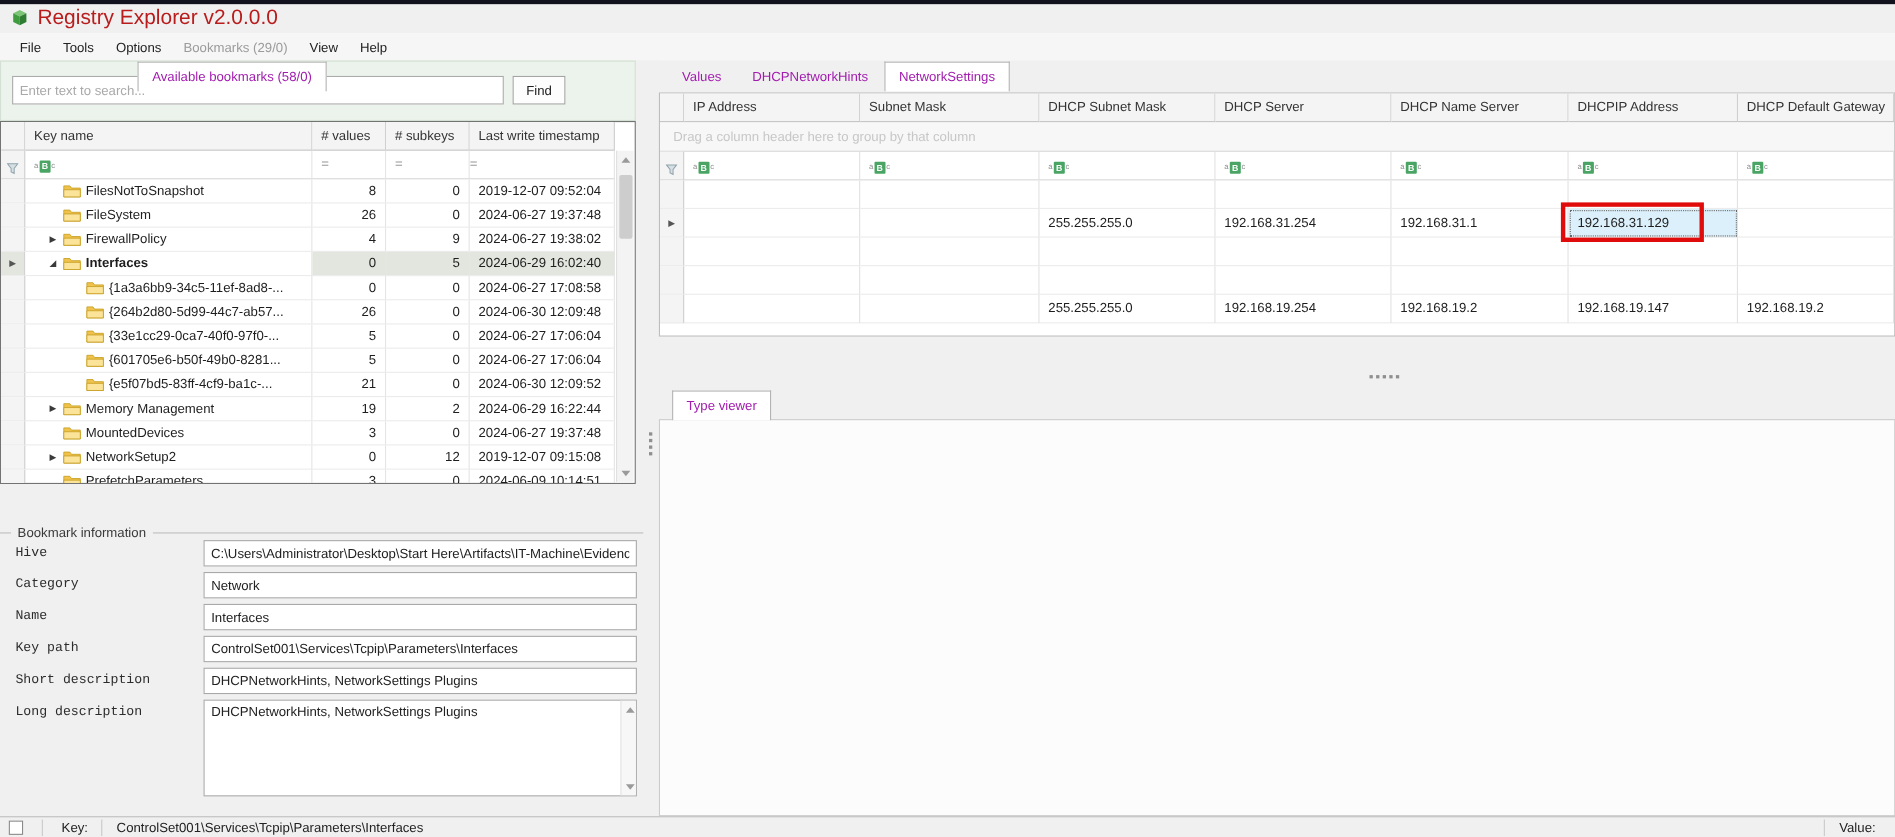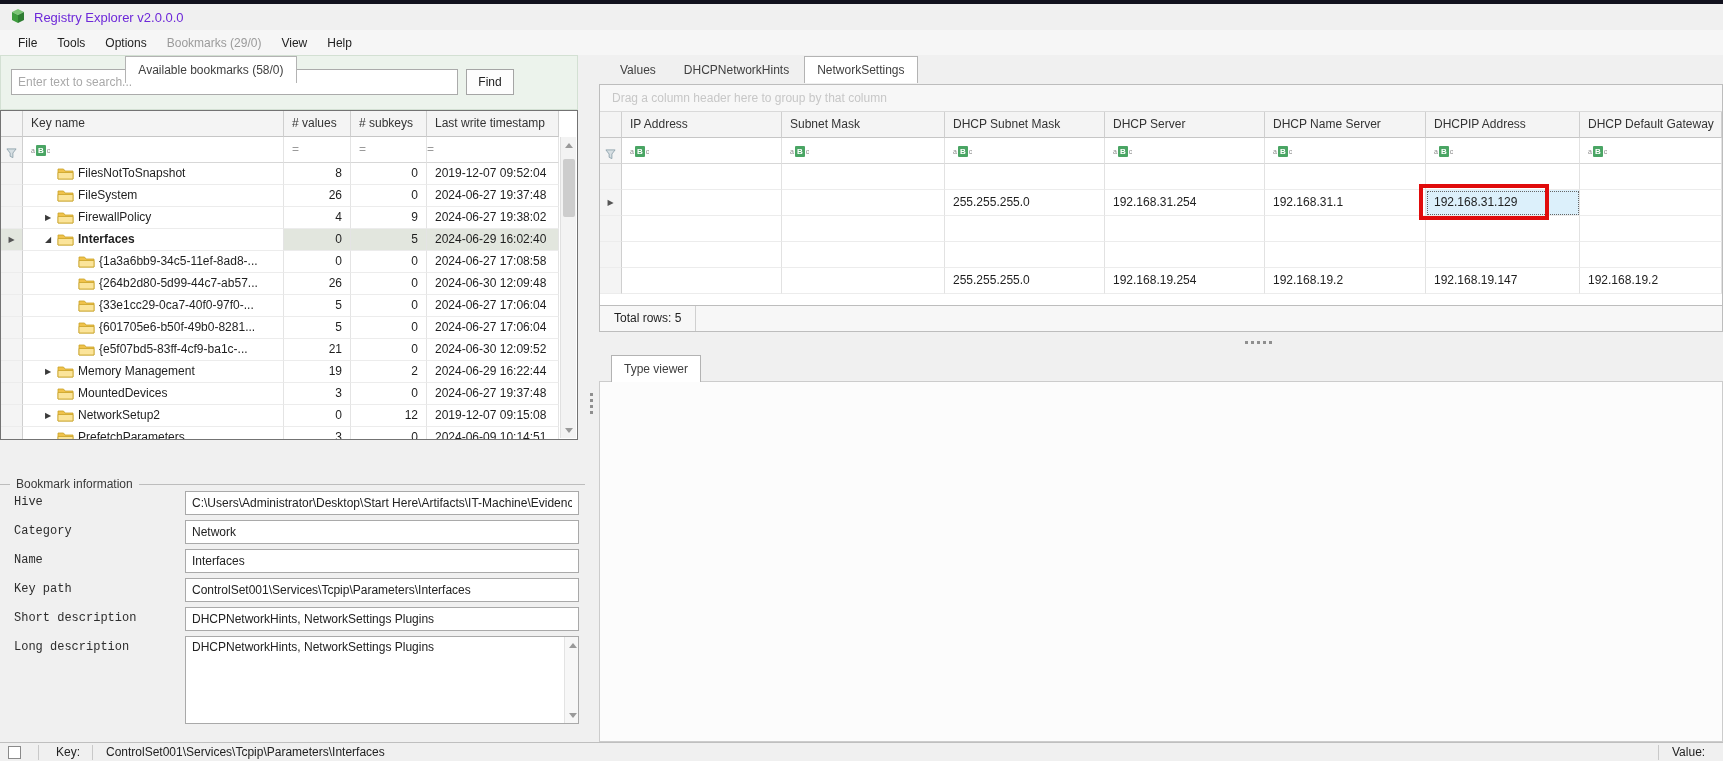--- a/index.html
+++ b/index.html
@@ -2,28 +2,28 @@
 <html><head>
 <meta charset="utf-8">
 <style>
   * { box-sizing: border-box; margin: 0; padding: 0; }
   html,body { width:1723px; height:761px; overflow:hidden; }
   body { font-family:"Liberation Sans", sans-serif; font-size:12px; color:#1e1e1e; background:#f0f0f0; position:relative; }
 
   
   #top-strip { position:absolute; left:0; top:0; width:100%; height:4px; background:#12121e; }
   #title-bar { position:absolute; left:0; top:4px; width:100%; height:26px; background:#f0f0f0; display:flex; align-items:center; padding-left:10px; gap:8px; }
-  #title-bar .title { font-size:13px; color:#6d28d9; }
+  #title-bar .title { font-size:19px; color:#b91c1c; }
   #menu-bar { position:absolute; left:0; top:30px; width:100%; height:25px; background:#f6f6f6; display:flex; align-items:center; padding-left:8px; }
   .menu-item { padding:3px 10px; color:#222; cursor:default; }
   .menu-item.disabled { color:#9b9b9b; }
 
   
   .tabstrip { display:flex; align-items:flex-end; height:28px; padding-left:4px; }
-  .tab { padding:5px 12px 6px; margin-right:2px; color:#404040; border:1px solid transparent; border-bottom:none; background:transparent; white-space:nowrap; }
+  .tab { padding:5px 12px 6px; margin-right:2px; color:#a21caf; border:1px solid transparent; border-bottom:none; background:transparent; white-space:nowrap; }
   .tab.active { background:#fff; border-color:#b3b3b3; position:relative; z-index:3; padding-top:6px; }
 
   
   #left-panel { position:absolute; left:0; top:55px; width:585px; bottom:19px; background:#f0f0f0; }
   #search-area { position:absolute; left:0; top:0; width:578px; height:55px; background:#ecf3ec; border:1px solid #d3e0d3; }
   #search-input { position:absolute; left:10px; top:13px; width:447px; height:26px; border:1px solid #ababab; padding:0 6px; font-family:inherit; font-size:12px; color:#333; background:#fff; }
   #search-input::placeholder { color:#a9a9a9; }
   #find-btn { position:absolute; left:465px; top:13px; width:48px; height:26px; border:1px solid #a5a5a5; background:#fdfdfd; font-family:inherit; font-size:12px; color:#222; }
 
   #tree-box { position:absolute; left:0; top:55px; width:578px; height:330px; border:1px solid #737373; background:#fff; overflow:hidden; }
@@ -406,34 +406,34 @@
 </div>
 
 <div id="right-panel">
   <div class="tabstrip" style="padding-left:8px">
     <div class="tab">Values</div>
     <div class="tab">DHCPNetworkHints</div>
     <div class="tab active">NetworkSettings</div>
   </div>
 
   <div id="grid-box">
-    <div id="group-bar">Drag a column header here to group by that column</div>
     <div id="grid-header">
         <div class="grow">
           <div class="g-ind"></div>
           <div>IP Address</div>
           <div>Subnet Mask</div>
           <div>DHCP Subnet Mask</div>
           <div>DHCP Server</div>
           <div>DHCP Name Server</div>
           <div>DHCPIP Address</div>
           <div>DHCP Default Gateway</div>
           <div></div>
         </div>
       </div>
+    <div id="group-bar">Drag a column header here to group by that column</div>
     <div id="grid-filter">
         <div class="grow">
           <div class="g-ind"><svg class="fi" width="11" height="11" viewBox="0 0 12 12" style="margin-top:7px">
               <path d="M1 1 H11 L7.5 5.5 V10.5 L4.5 9 V5.5 Z" fill="#d7dfe3" stroke="#8fa3ad"></path>
             </svg></div>
           <div><span class="abc">
               <i>a</i>
               <b>B</b>
               <i>c</i>
             </span></div>
@@ -522,23 +522,20 @@
           <div>255.255.255.0</div>
           <div>192.168.19.254</div>
           <div>192.168.19.2</div>
           <div>192.168.19.147</div>
           <div>192.168.19.2</div>
           <div></div>
         </div>
       </div>
   </div>
 
-  <div id="total-bar">
-    <span class="txt">Total rows: 5</span>
-  </div>
 
   <div id="h-splitter">
     <div class="dots">
       <div class="dot"></div>
         <div class="dot"></div>
         <div class="dot"></div>
         <div class="dot"></div>
         <div class="dot"></div>
     </div>
   </div>

